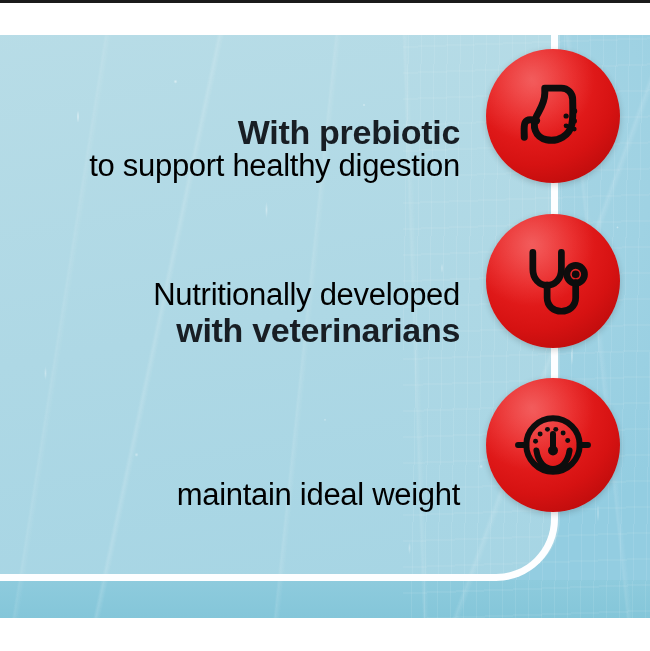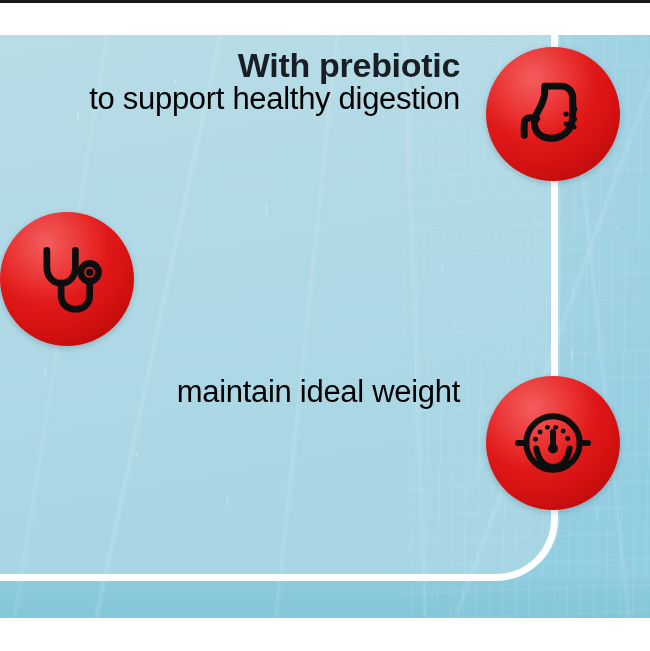--- a/index.html
+++ b/index.html
@@ -143,21 +143,21 @@
     height: 583px;
     z-index: 20;
   }
 
   .feature {
     position: absolute;
     left: 0;
     width: 650px;
     height: 136px;
     display: flex;
-    align-items: flex-start;
+    align-items: flex-end;
   }
   .feature-1 { top: 12px; }
   .feature-2 { top: 177px; }
   .feature-3 { top: 341px; }
 
   .feature-text {
     flex: 1 1 auto;
     text-align: right;
     padding-right: 26px;
     color: #1c2228;
@@ -247,20 +247,24 @@
               <circle cx="76" cy="56" r="3.2"></circle>
               <circle cx="66" cy="62" r="3.0"></circle>
               <circle cx="76" cy="66" r="2.8"></circle>
             </g>
           </svg>
         </span>
       </div>
     </div>
 
     <div class="feature feature-2">
+      <div class="feature-text">
+        <span class="line-soft">Nutritionally developed</span>
+        <span class="line-strong">with veterinarians</span>
+      </div>
       <div class="badge">
         <span>
           <svg width="84" height="84" viewBox="0 0 100 100" aria-hidden="true">
             <g fill="none" stroke="#0d0d0d" stroke-width="8" stroke-linecap="round" stroke-linejoin="round">
               <path d="M26 16 L26 36 C26 48 34 55 43 55 C52 55 60 48 60 36 L60 16"></path>
               <path d="M43 55 L43 70 C43 80 51 86 60 86 C69 86 77 80 77 70 L77 52"></path>
               <circle cx="77" cy="42" r="10.5"></circle>
             </g>
             <circle cx="77" cy="42" r="4.6" fill="#0d0d0d"></circle>
           </svg>

